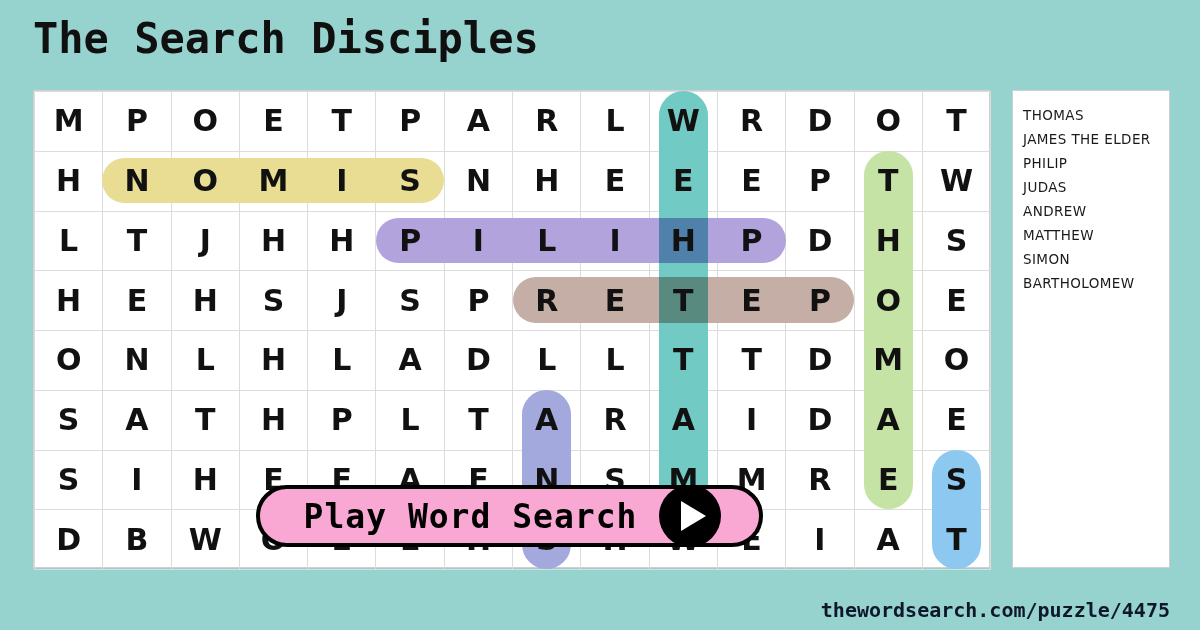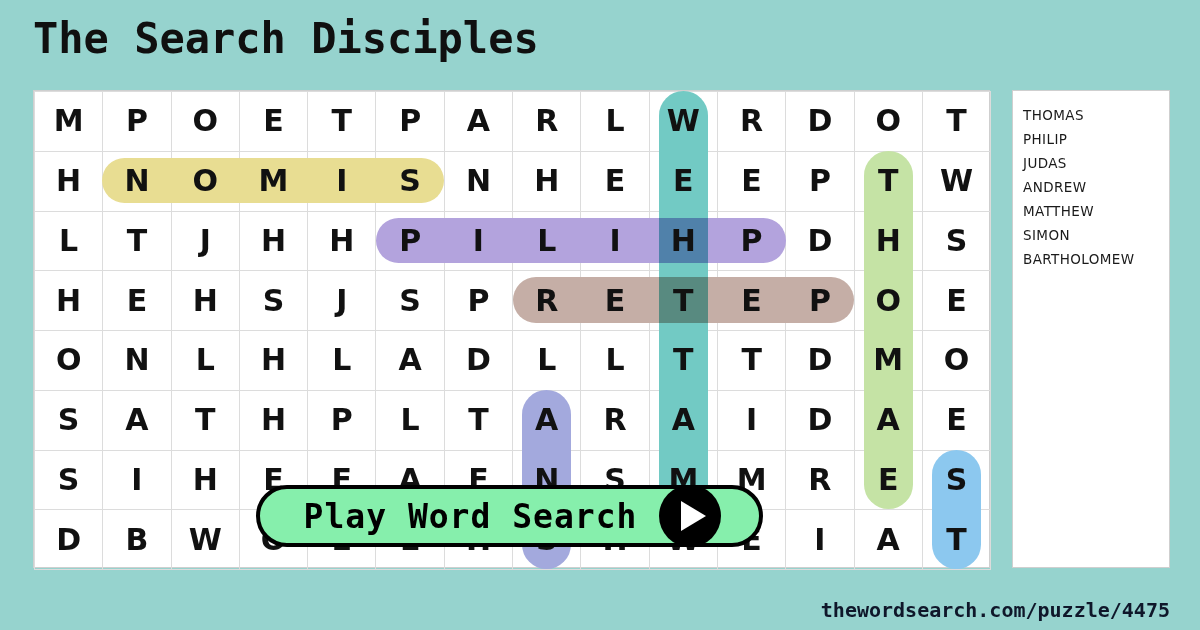--- a/index.html
+++ b/index.html
@@ -82,21 +82,21 @@
     line-height: 24px;
     color: #1a1a1a;
     letter-spacing: 0.4px;
     white-space: nowrap;
   }
   
   #play-button {
     position: absolute;
     left: 256px; top: 485px;
     width: 507px; height: 62px;
-    background: #86efac;
+    background: #f9a8d4;
     border: 4px solid #000000;
     border-radius: 999px;
     display: flex;
     align-items: center;
     justify-content: center;
     z-index: 8;
     cursor: pointer;
   }
   #play-button-label {
     font-family: "DejaVu Sans Mono", monospace;
@@ -279,20 +279,21 @@
           <td><span class="cellletter">I</span></td>
           <td><span class="cellletter">A</span></td>
           <td><span class="cellletter">T</span></td>
         </tr>
       </tbody>
   </table>
 </div>
 
 <div id="word-list-panel">
     <div class="word-item">THOMAS</div>
+    <div class="word-item">JAMES THE ELDER</div>
     <div class="word-item">PHILIP</div>
     <div class="word-item">JUDAS</div>
     <div class="word-item">ANDREW</div>
     <div class="word-item">MATTHEW</div>
     <div class="word-item">SIMON</div>
     <div class="word-item">BARTHOLOMEW</div>
   </div>
 
 <div id="play-button">
   <span id="play-button-label">Play Word Search</span>

